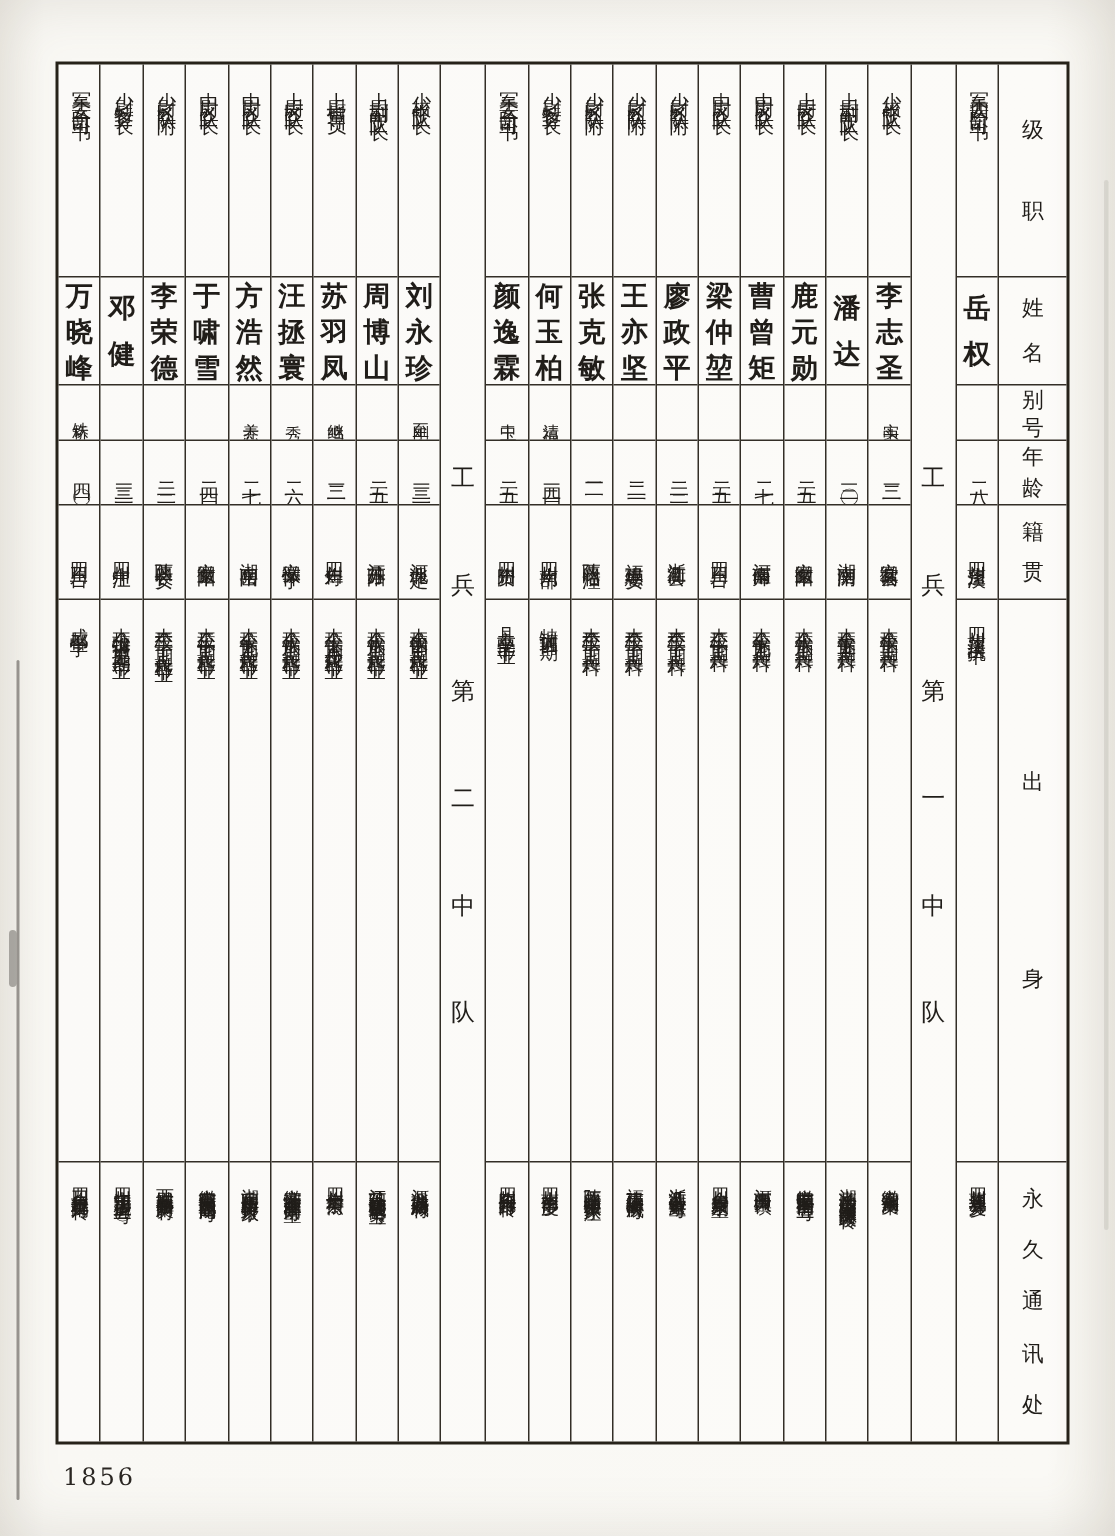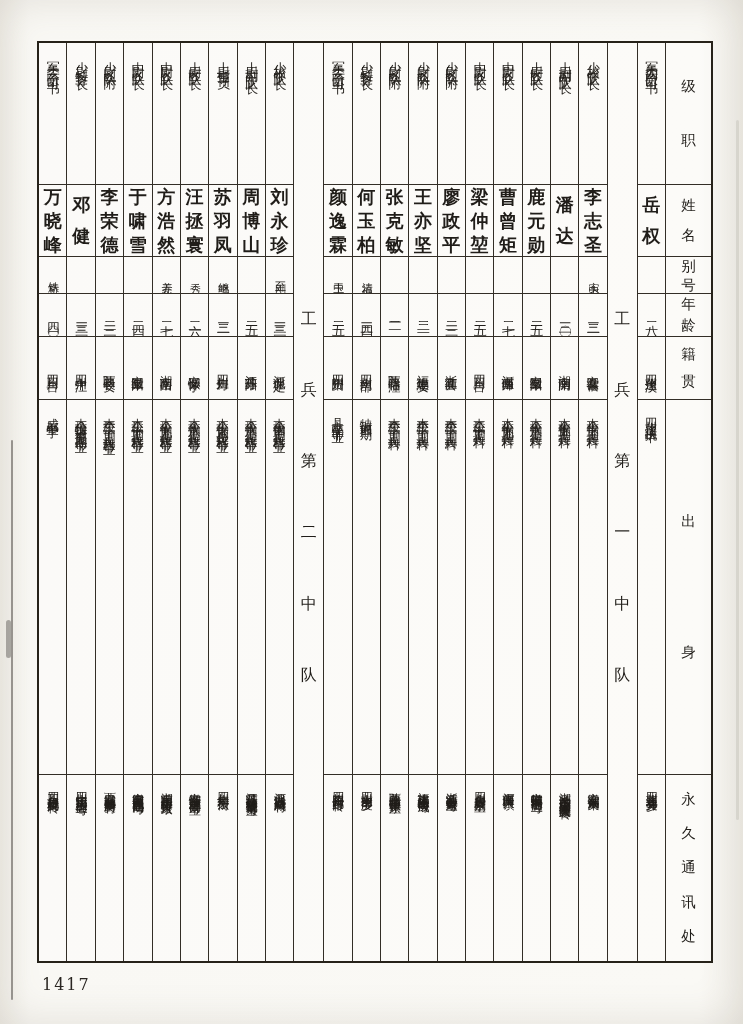--- a/index.html
+++ b/index.html
@@ -702,14 +702,14 @@
           <div class="cell c-bg top">
             <div class="vtext">成都中学</div>
           </div>
           <div class="cell c-addr top">
             <div class="vtext">四川三台鲁班桥邮局转</div>
           </div>
         </div>
       </div>
   </div>
 
-  <div class="page-number">1417</div>
+  <div class="page-number">1856</div>
 </div>
 
 </body></html>

